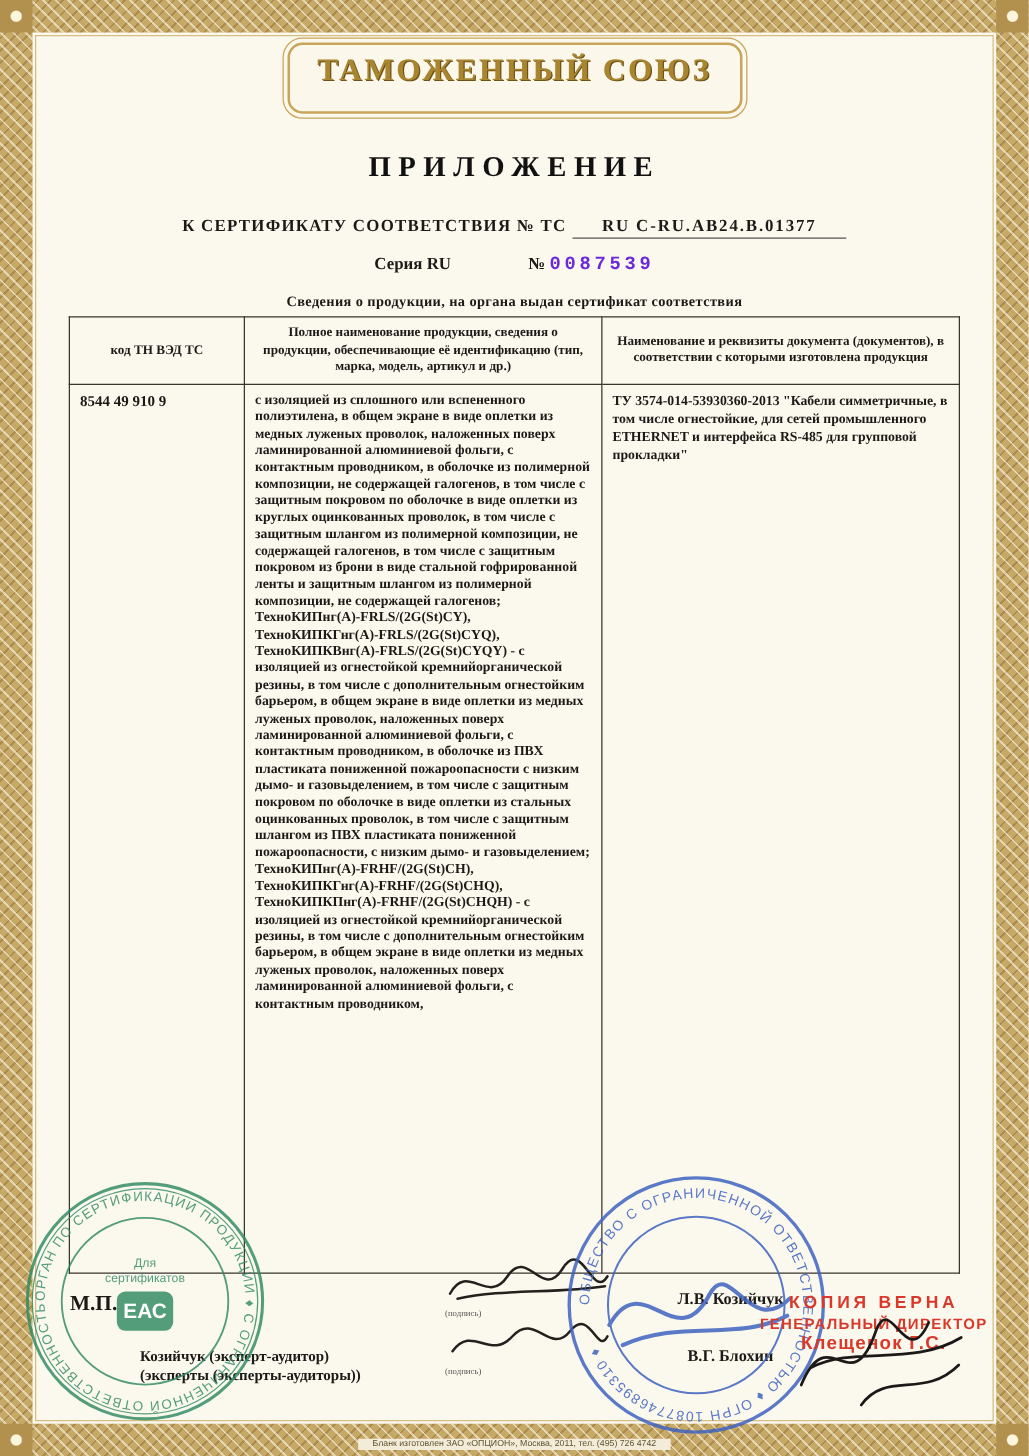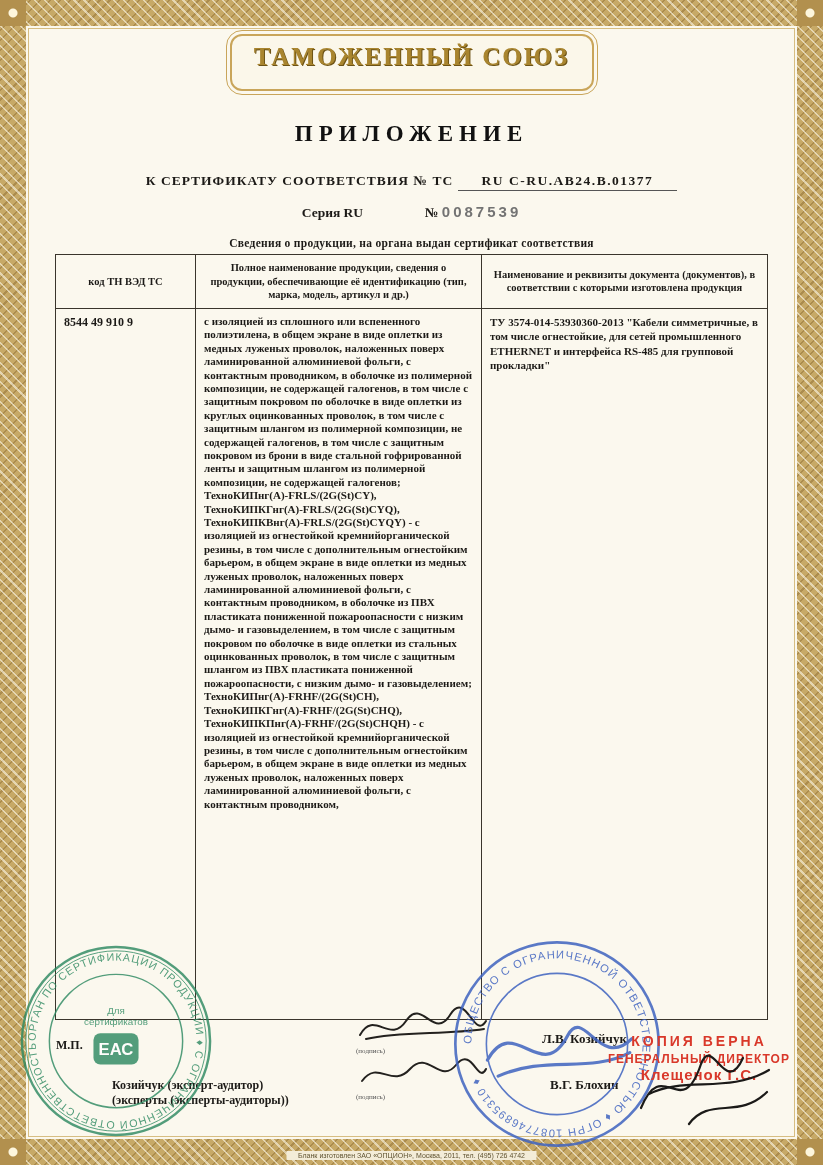--- a/index.html
+++ b/index.html
@@ -44,21 +44,21 @@
     text-align:center;margin-top:30px;
     font-size:23px;font-weight:bold;letter-spacing:6px;color:#111;
   }
   .cert-line{
     text-align:center;margin-top:26px;font-size:13.5px;font-weight:bold;letter-spacing:1px;
   }
   .cert-num{border-bottom:1px solid #555;padding:0 24px 2px;letter-spacing:1.5px;}
   .series-line{text-align:center;margin-top:14px;font-size:13.5px;font-weight:bold;}
   .series-line .gap{display:inline-block;width:55px;}
   .serial{
-    font-family:Liberation Sans, sans-serif;color:#737373;font-weight:bold;
+    font-family:Liberation Mono, monospace;color:#6d28d9;font-weight:bold;
     font-size:15px;letter-spacing:3px;
   }
   .tbl-caption{
     text-align:center;margin-top:16px;font-size:11.5px;font-weight:bold;letter-spacing:.3px;
   }
   table.tbl{
     width:712px;margin:5px auto 0;border-collapse:collapse;table-layout:fixed;
   }
   .tbl th,.tbl td{border:1px solid #3a352c;vertical-align:top;}
   .tbl th{
@@ -67,21 +67,21 @@
   }
   .tbl td{padding:6px 8px;}
   .td-code{font-size:12px;font-weight:bold;}
   .td-desc{
     font-size:11px;font-weight:bold;line-height:1.22;white-space:pre-line;height:698px;
   }
   .td-doc{font-size:11px;font-weight:bold;line-height:1.3;}
 
   
   .sig-area{position:absolute;left:0;right:0;bottom:0;height:200px;}
-  .mp{position:absolute;left:30px;bottom:86px;font-size:12px;font-weight:bold;}
+  .mp{position:absolute;left:30px;bottom:86px;font-size:17px;font-weight:bold;}
   .sig-label{position:absolute;width:245px;font-size:12px;font-weight:bold;line-height:1.3;white-space:pre-line;}
   .sig-label.row1{left:86px;bottom:80px;}
   .sig-label.row2{left:86px;bottom:30px;}
   .sig-name{position:absolute;font-size:13px;font-weight:bold;}
   .sig-name.row1{left:516px;bottom:92px;}
   .sig-name.row2{left:524px;bottom:46px;}
   .squiggle{position:absolute;}
   .squiggle.row1{left:330px;bottom:92px;}
   .squiggle.row2{left:330px;bottom:46px;}
   .sign-cap{position:absolute;font-size:7px;color:#555;width:130px;text-align:left;}

